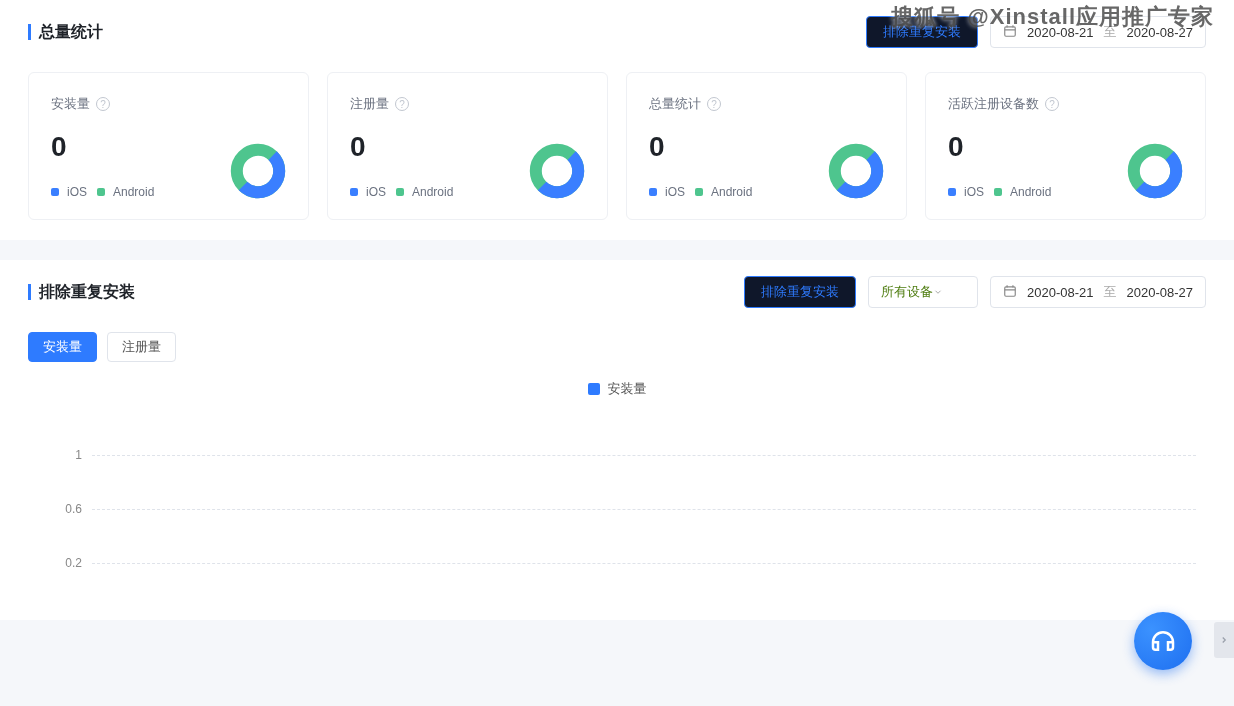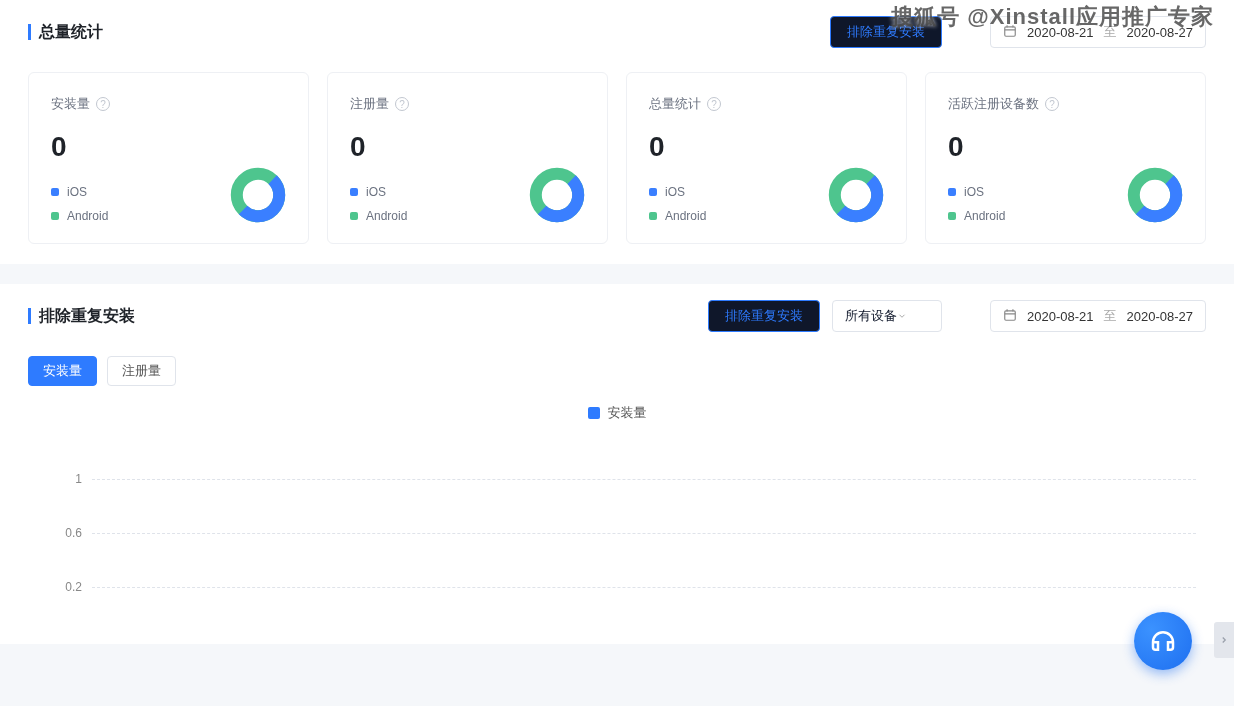--- a/index.html
+++ b/index.html
@@ -48,40 +48,39 @@
       font-size: 13px;
       cursor: pointer;
     }
     .select-box {
       border: 1px solid #e0e4eb;
       padding: 6px 12px;
       border-radius: 4px;
       font-size: 13px;
       display: flex;
       align-items: center;
-      color: #0f172a;
+      color: #4d7c0f;
       background: #fff;
       cursor: pointer;
       min-width: 110px;
     }
     .chev {
       width: 10px;
       color: #999;
     }
     .date-range {
       border: 1px solid #e0e4eb;
       padding: 6px 12px;
       border-radius: 4px;
       font-size: 13px;
       display: flex;
       align-items: center;
       gap: 10px;
       color: #333;
       background: #fff;
-      margin-left: 36px;
     }
     .date-sep {
       color: #aaa;
     }
     .cal-icon {
       color: #888;
     }
 
     .stat-row {
       display: flex;
@@ -117,21 +116,21 @@
     }
     .stat-value {
       font-size: 28px;
       font-weight: 600;
       color: #1f2329;
       margin-top: 18px;
     }
     .legend {
       margin-top: 22px;
       display:flex;
-      flex-direction:column;
+      flex-direction:row;
       gap:10px;
     }
     .legend-item {
       font-size: 12px;
       color: #6b7280;
       display: flex;
       align-items: center;
       gap: 8px;
     }
     .dot {

